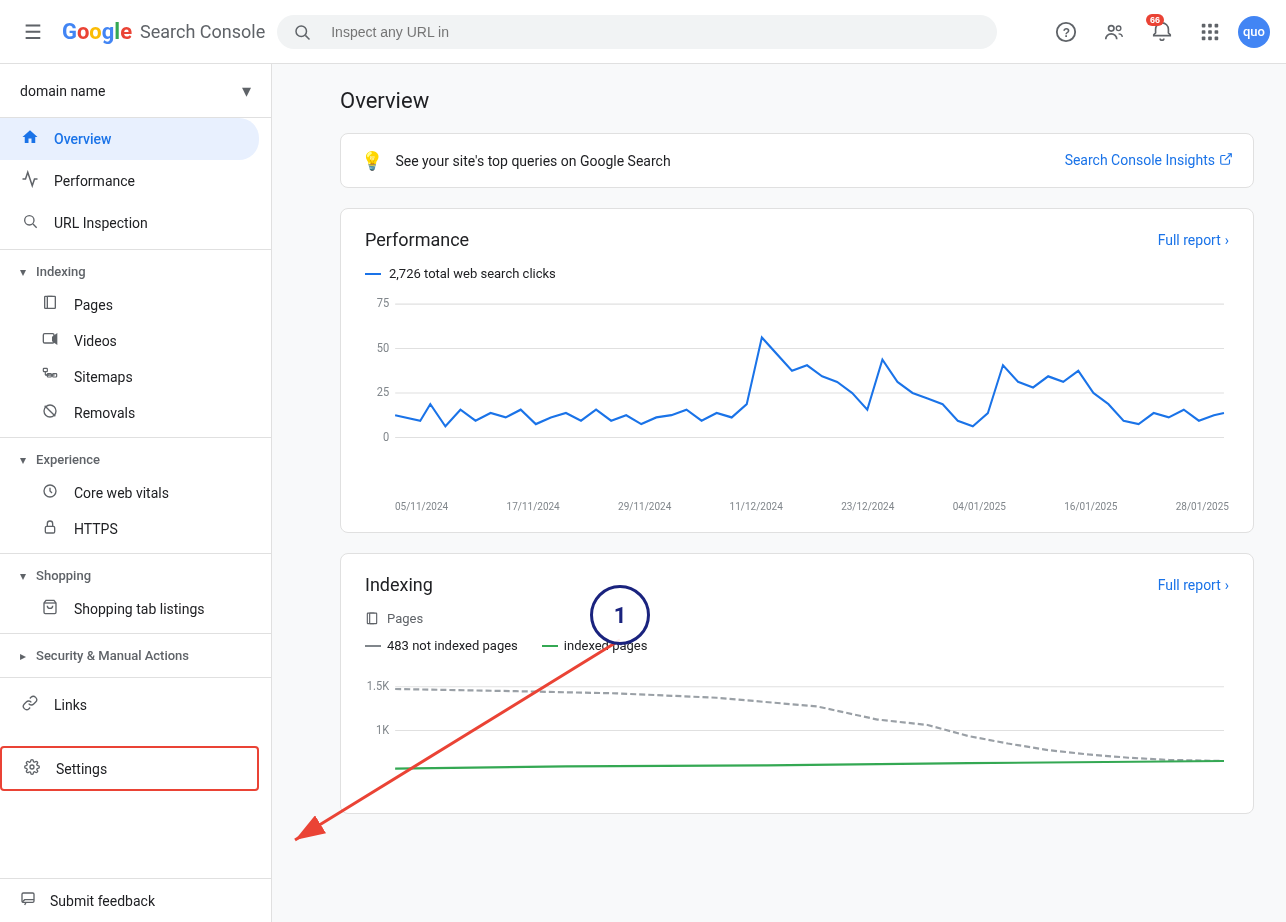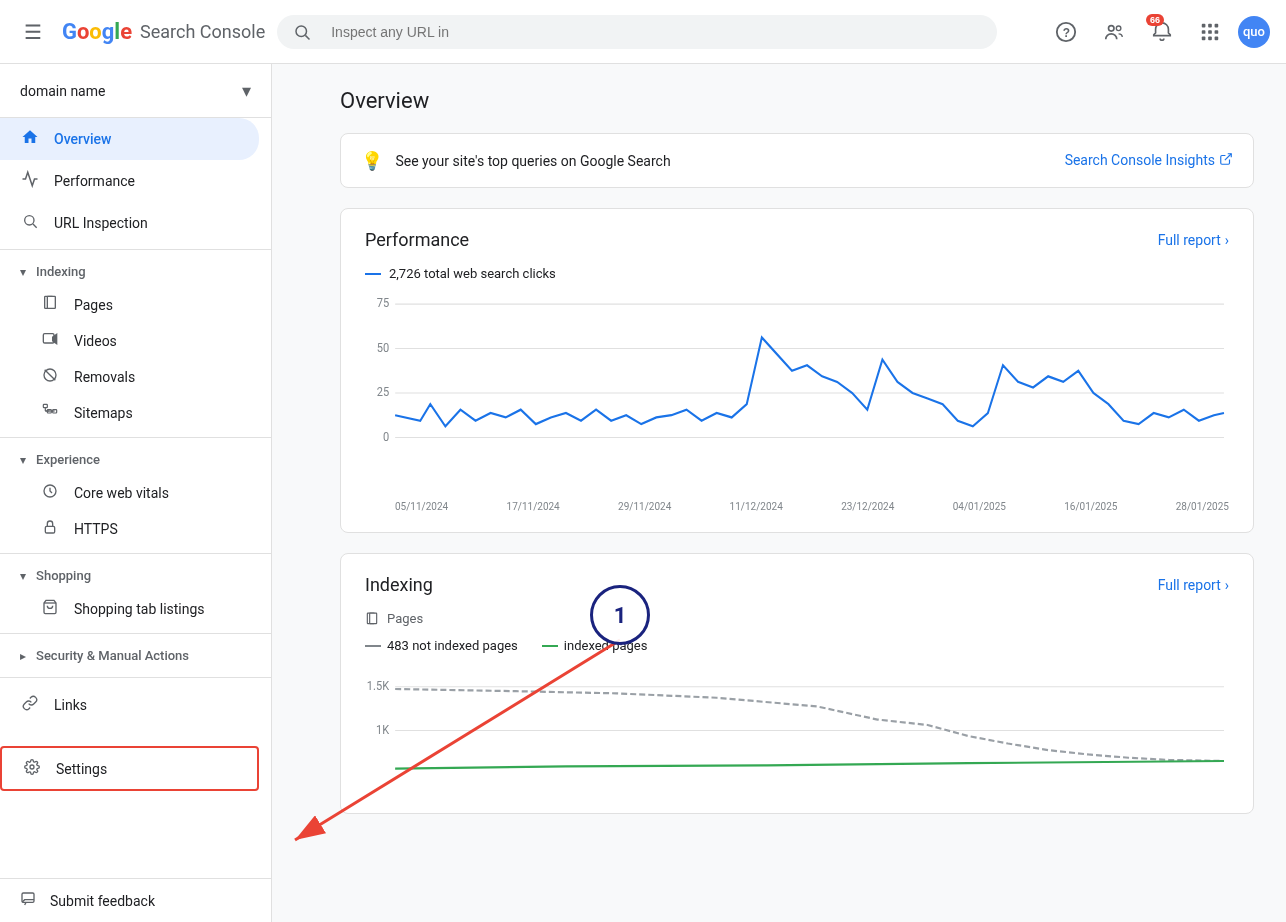--- a/index.html
+++ b/index.html
@@ -474,40 +474,40 @@
         <svg width="16" height="16" viewBox="0 0 24 24" fill="none" stroke="#5f6368" stroke-width="2">
             <rect x="2" y="4" width="16" height="14" rx="2"></rect>
             <polygon points="22,5 16,9 16,15 22,19" fill="#5f6368"></polygon>
           </svg>
       </span>
       <span>Videos</span>
     </div>
 
     <div class="nav-sub-item">
       <span class="icon">
-        <svg width="16" height="16" viewBox="0 0 24 24" fill="none" stroke="#5f6368" stroke-width="2">
-            <circle cx="12" cy="12" r="9"></circle>
-            <line x1="4" y1="4" x2="20" y2="20"></line>
-          </svg>
-      </span>
-      <span>Removals</span>
-    </div>
-
-    <div class="nav-sub-item">
-      <span class="icon">
         <svg width="16" height="16" viewBox="0 0 24 24" fill="none" stroke="#5f6368" stroke-width="1.8">
             <rect x="2" y="2" width="6" height="5" rx="1"></rect>
             <rect x="8" y="10" width="6" height="5" rx="1"></rect>
             <rect x="16" y="10" width="6" height="5" rx="1"></rect>
             <line x1="5" y1="7" x2="5" y2="12"></line>
             <line x1="5" y1="12" x2="11" y2="12"></line>
             <line x1="5" y1="12" x2="19" y2="12"></line>
           </svg>
       </span>
       <span>Sitemaps</span>
+    </div>
+
+    <div class="nav-sub-item">
+      <span class="icon">
+        <svg width="16" height="16" viewBox="0 0 24 24" fill="none" stroke="#5f6368" stroke-width="2">
+            <circle cx="12" cy="12" r="9"></circle>
+            <line x1="4" y1="4" x2="20" y2="20"></line>
+          </svg>
+      </span>
+      <span>Removals</span>
     </div>
 
     <div class="nav-divider"></div>
 
     <div class="nav-section-header">
       <span class="arrow">▾</span>
       <span>Experience</span>
     </div>
 
     <div class="nav-sub-item">

